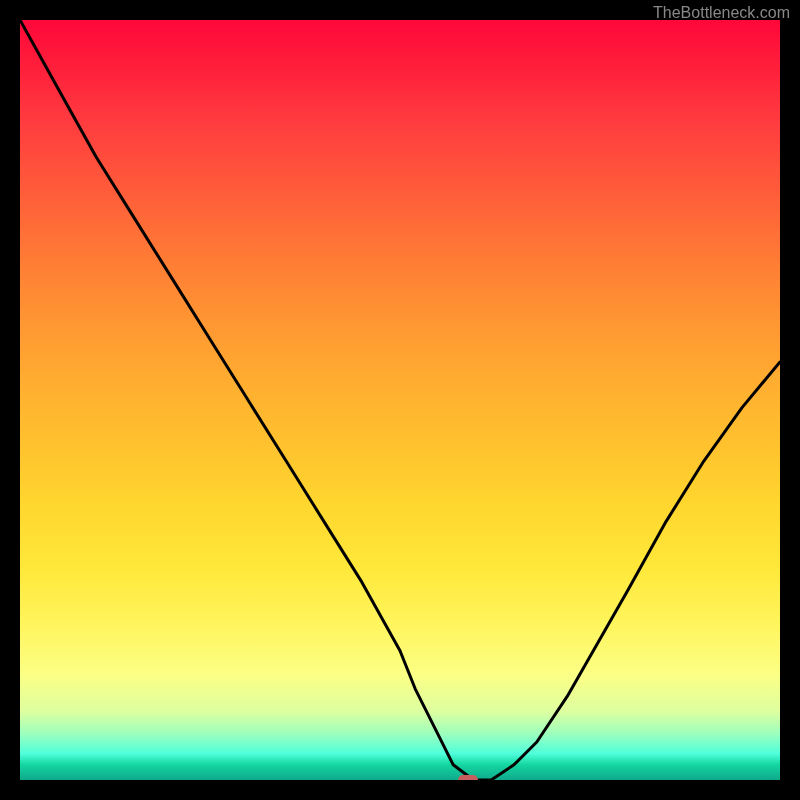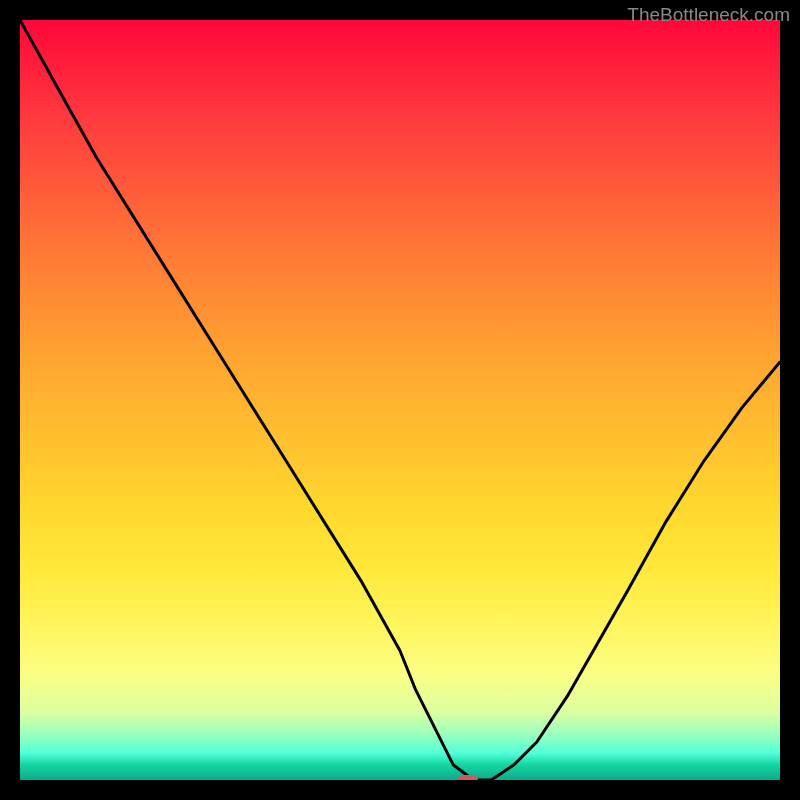--- a/index.html
+++ b/index.html
@@ -10,21 +10,21 @@
     background: #000;
     position: relative;
     overflow: hidden;
   }
   .watermark {
     position: absolute;
     top: 4px;
     right: 10px;
     color: #888;
     font-family: Arial, Helvetica, sans-serif;
-    font-size: 19px;
+    font-size: 16px;
     font-weight: 400;
     z-index: 20;
   }
   .plot-area {
     position: absolute;
     left: 20px;
     top: 20px;
     width: 760px;
     height: 760px;
     overflow: hidden;

